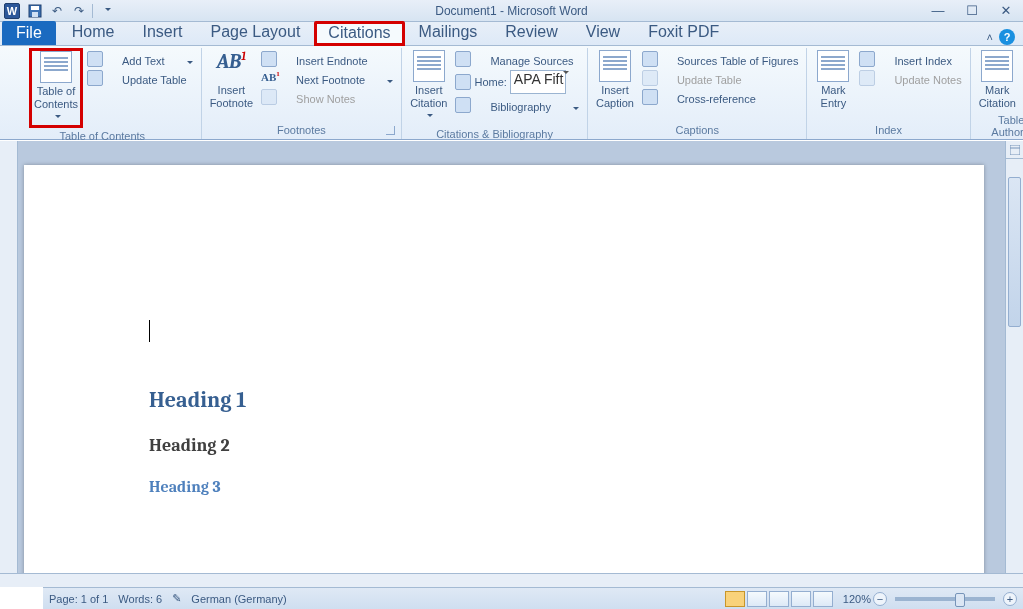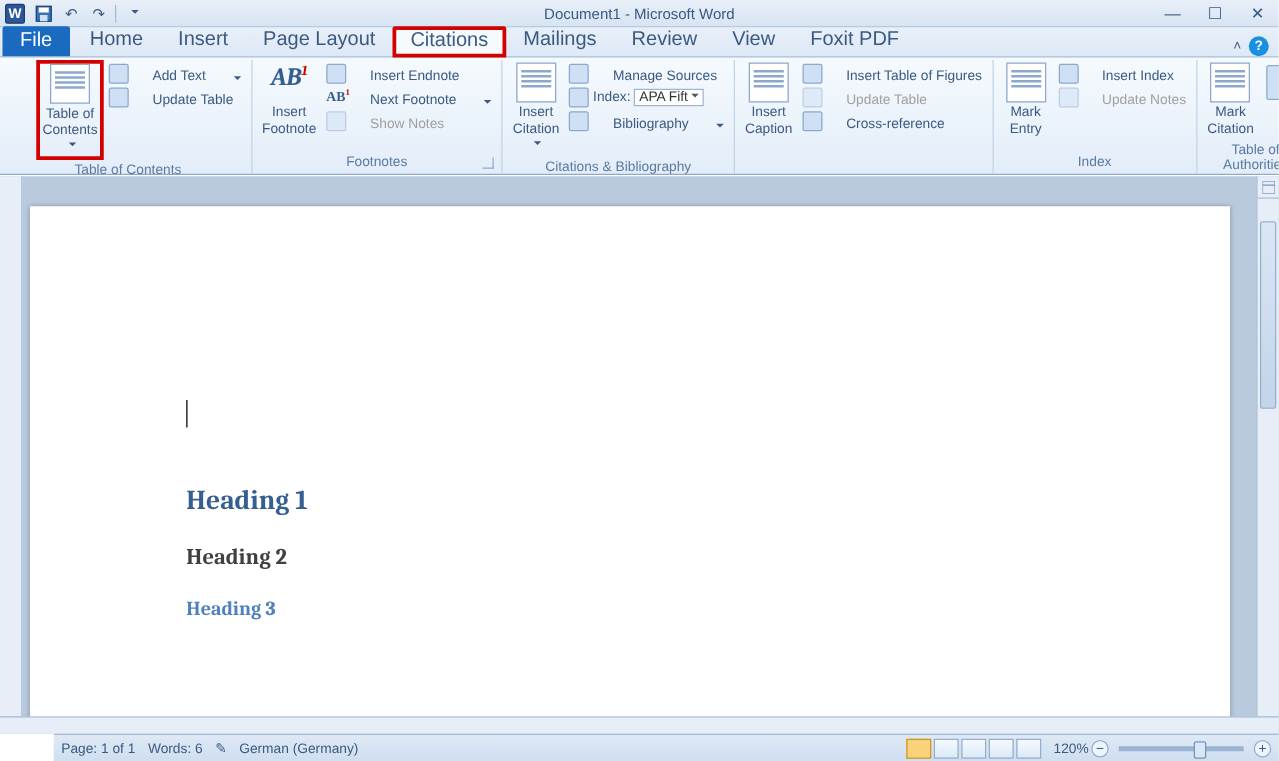--- a/index.html
+++ b/index.html
@@ -128,22 +128,22 @@
     padding:1px 4px;
     color:#3b5a82;
     white-space:nowrap;
     cursor:default;
   }
   .sm-btn .ico{width:16px;height:16px;flex-shrink:0;}
   .disabled{ color:#a0a0a0;}
   .caret::after{content:"";display:inline-block;margin-left:3px;border:3px solid transparent;border-top-color:#3b5a82;vertical-align:middle;}
   .style-row{display:flex;align-items:center;gap:3px;}
   .style-select{
-    background:#fff;border:1px solid #9bb4d1;height:14px;width:56px;
-    display:flex;align-items:center;padding:0 3px;font-size:11px;
+    background:#fff;border:1px solid #9bb4d1;height:24px;width:56px;
+    display:flex;padding:0 3px;font-size:14px;
     color:#333;justify-content:space-between;
   }
   .style-select::after{content:"";border:3px solid transparent;border-top-color:#555;}
   
   .workspace { position:absolute;top:141px;left:0;right:0;bottom:22px;background:#b9c9de;}
   .ruler-v{ position:absolute;left:0;top:0;bottom:14px;width:18px;background:#e7eef7;border-right:1px solid #a4bad3;}
   .ruler-corner{ position:absolute;right:0;top:0;width:18px;height:18px;background:#e7eef7;border-left:1px solid #a4bad3;border-bottom:1px solid #a4bad3;display:flex;align-items:center;justify-content:center;}
   .scroll-v{ position:absolute;right:0;top:18px;bottom:14px;width:18px;background:#e7eef7;border-left:1px solid #a4bad3;}
   .scroll-thumb-v{position:absolute;left:2px;right:2px;top:18px;height:150px;background:linear-gradient(#dbe6f4,#c2d4ea);border:1px solid #94aed0;border-radius:2px;}
   .scroll-h{ position:absolute;left:0;right:0;bottom:0;height:14px;background:#e7eef7;border-top:1px solid #a4bad3;}
@@ -279,21 +279,21 @@
 Citation</span>
         <span class="caret"></span>
       </div>
       <div class="stack">
         <div class="sm-btn">
           <div class="ico ico-generic"></div>
           <span>Manage Sources</span>
         </div>
         <div class="sm-btn style-row">
           <div class="ico ico-generic"></div>
-          <span>Index:</span>
+          <span>Home:</span>
           <div class="style-select">
             <span>APA Fift</span>
           </div>
         </div>
         <div class="sm-btn caret">
           <div class="ico ico-generic"></div>
           <span>Bibliography</span>
         </div>
       </div>
     </div>
@@ -303,32 +303,33 @@
   <div class="group">
     <div class="group-body">
       <div class="big-btn">
         <div class="icolg doclines"></div>
         <span style="white-space:pre-line;">Insert
 Caption</span>
       </div>
       <div class="stack">
         <div class="sm-btn">
           <div class="ico ico-generic"></div>
-          <span>Insert Table of Figures</span>
+          <span>Sources Table of Figures</span>
         </div>
         <div class="sm-btn disabled">
           <div class="ico ico-generic" style="opacity:.5;"></div>
           <span>Update Table</span>
         </div>
         <div class="sm-btn">
           <div class="ico ico-generic"></div>
           <span>Cross-reference</span>
         </div>
       </div>
     </div>
+    <div class="group-label">Captions</div>
   </div>
 
   <div class="group">
     <div class="group-body">
       <div class="big-btn">
         <div class="icolg doclines"></div>
         <span style="white-space:pre-line;">Mark
 Entry</span>
       </div>
       <div class="stack">

